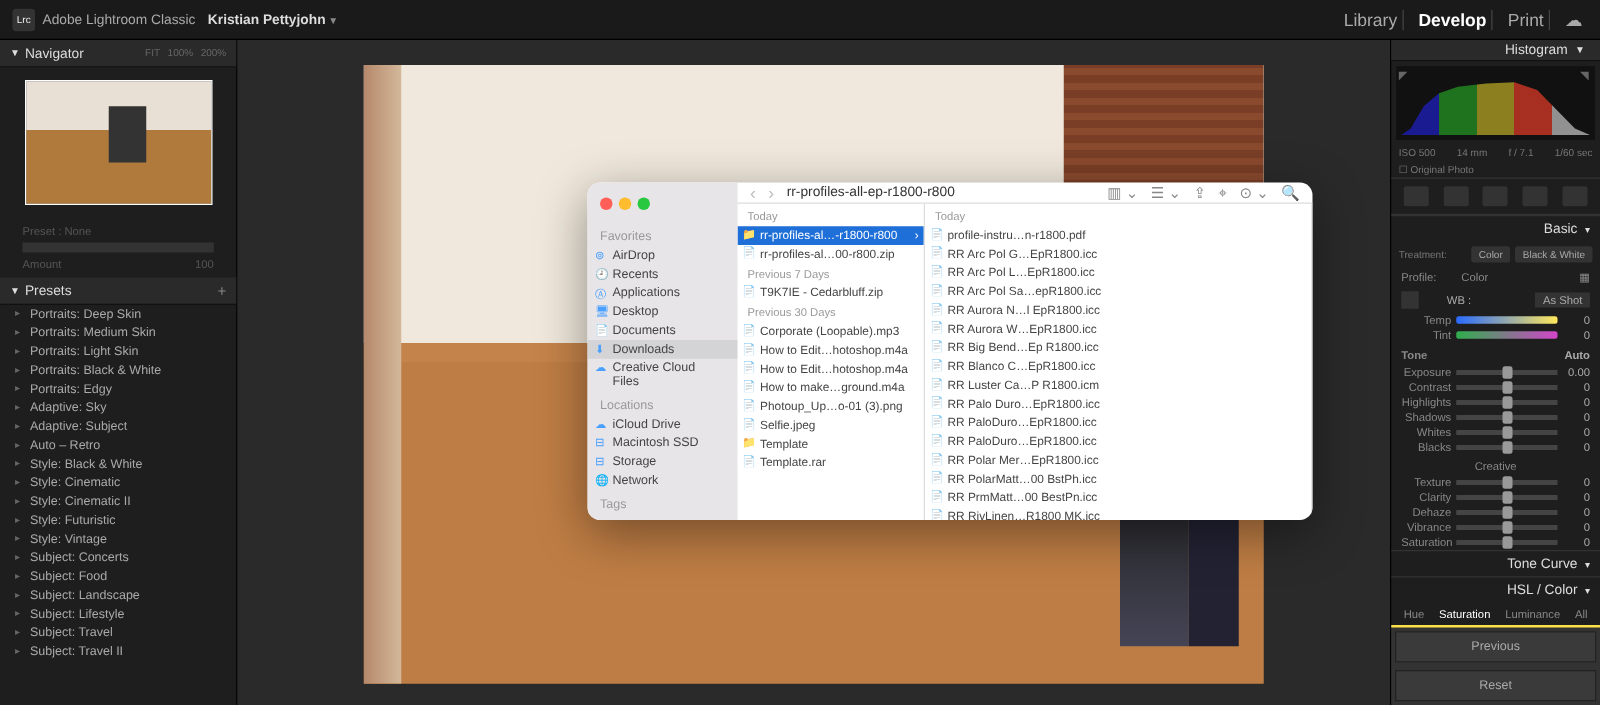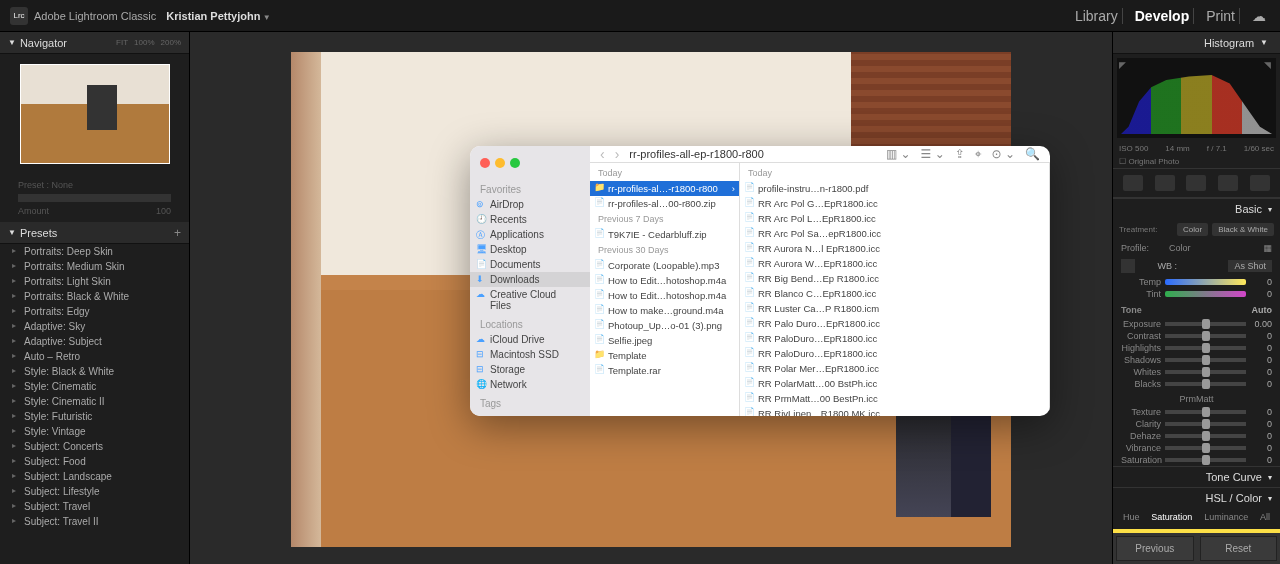--- a/index.html
+++ b/index.html
@@ -99,21 +99,21 @@
 .treatment{display:flex;gap:4px;padding:4px 6px;font-size:8px;align-items:center;}
 .treatment .t-lbl{color:#777;margin-right:auto;}
 .treatment .opt{padding:2px 6px;background:#333;border-radius:2px;}
 .profile-row{display:flex;gap:20px;padding:3px 8px;font-size:9px;color:#888;align-items:center;}
 .wb-row{display:flex;justify-content:space-between;padding:3px 8px;font-size:9px;align-items:center;}
 .wb-row .dropper{width:14px;height:14px;background:#333;}
 .wb-row .sel{background:#333;padding:1px 6px;margin-left:29px;}
 .hsl-tabs{display:flex;justify-content:space-around;padding:4px 4px;font-size:9px;}
 .hsl-tabs span{color:#888;}
 .hsl-tabs .active{color:#fff;}
-.right-bottom{display:flex;border-top:4px solid #fde047;background:#333;margin-top:auto;}
+.right-bottom{display:flex;border-top:2px solid #fde047;background:#333;margin-top:auto;flex-direction:column;}
 .right-bottom div{flex:1;text-align:center;padding:6px;font-size:10px;background:#3a3a3a;border:1px solid #222;margin:3px;}
 .temp-track{flex:1;height:6px;position:relative;border-radius:2px;}
 .temp-bg{background:linear-gradient(90deg,#2a6bff,#ffe85a);}
 .tint-bg{background:linear-gradient(90deg,#2fae4d,#d245c9);}
 .presence-hdr{text-align:center;font-size:9px;color:#888;padding:4px 0 2px;}
 .plus-icon{margin-left:auto;font-size:12px;color:#888;}
 </style>
 </head>
 <body>
 
@@ -365,21 +365,21 @@
             <span class="val">0</span>
           </div>
           <div class="slider-row">
             <span class="lbl">Blacks</span>
             <span class="track">
               <span class="knob"></span>
             </span>
             <span class="val">0</span>
           </div>
         </div>
-      <div class="presence-hdr">PrmMatt</div>
+      <div class="presence-hdr">Creative</div>
       <div id="presence-sliders">
           <div class="slider-row">
             <span class="lbl">Texture</span>
             <span class="track">
               <span class="knob"></span>
             </span>
             <span class="val">0</span>
           </div>
           <div class="slider-row">
             <span class="lbl">Clarity</span>

